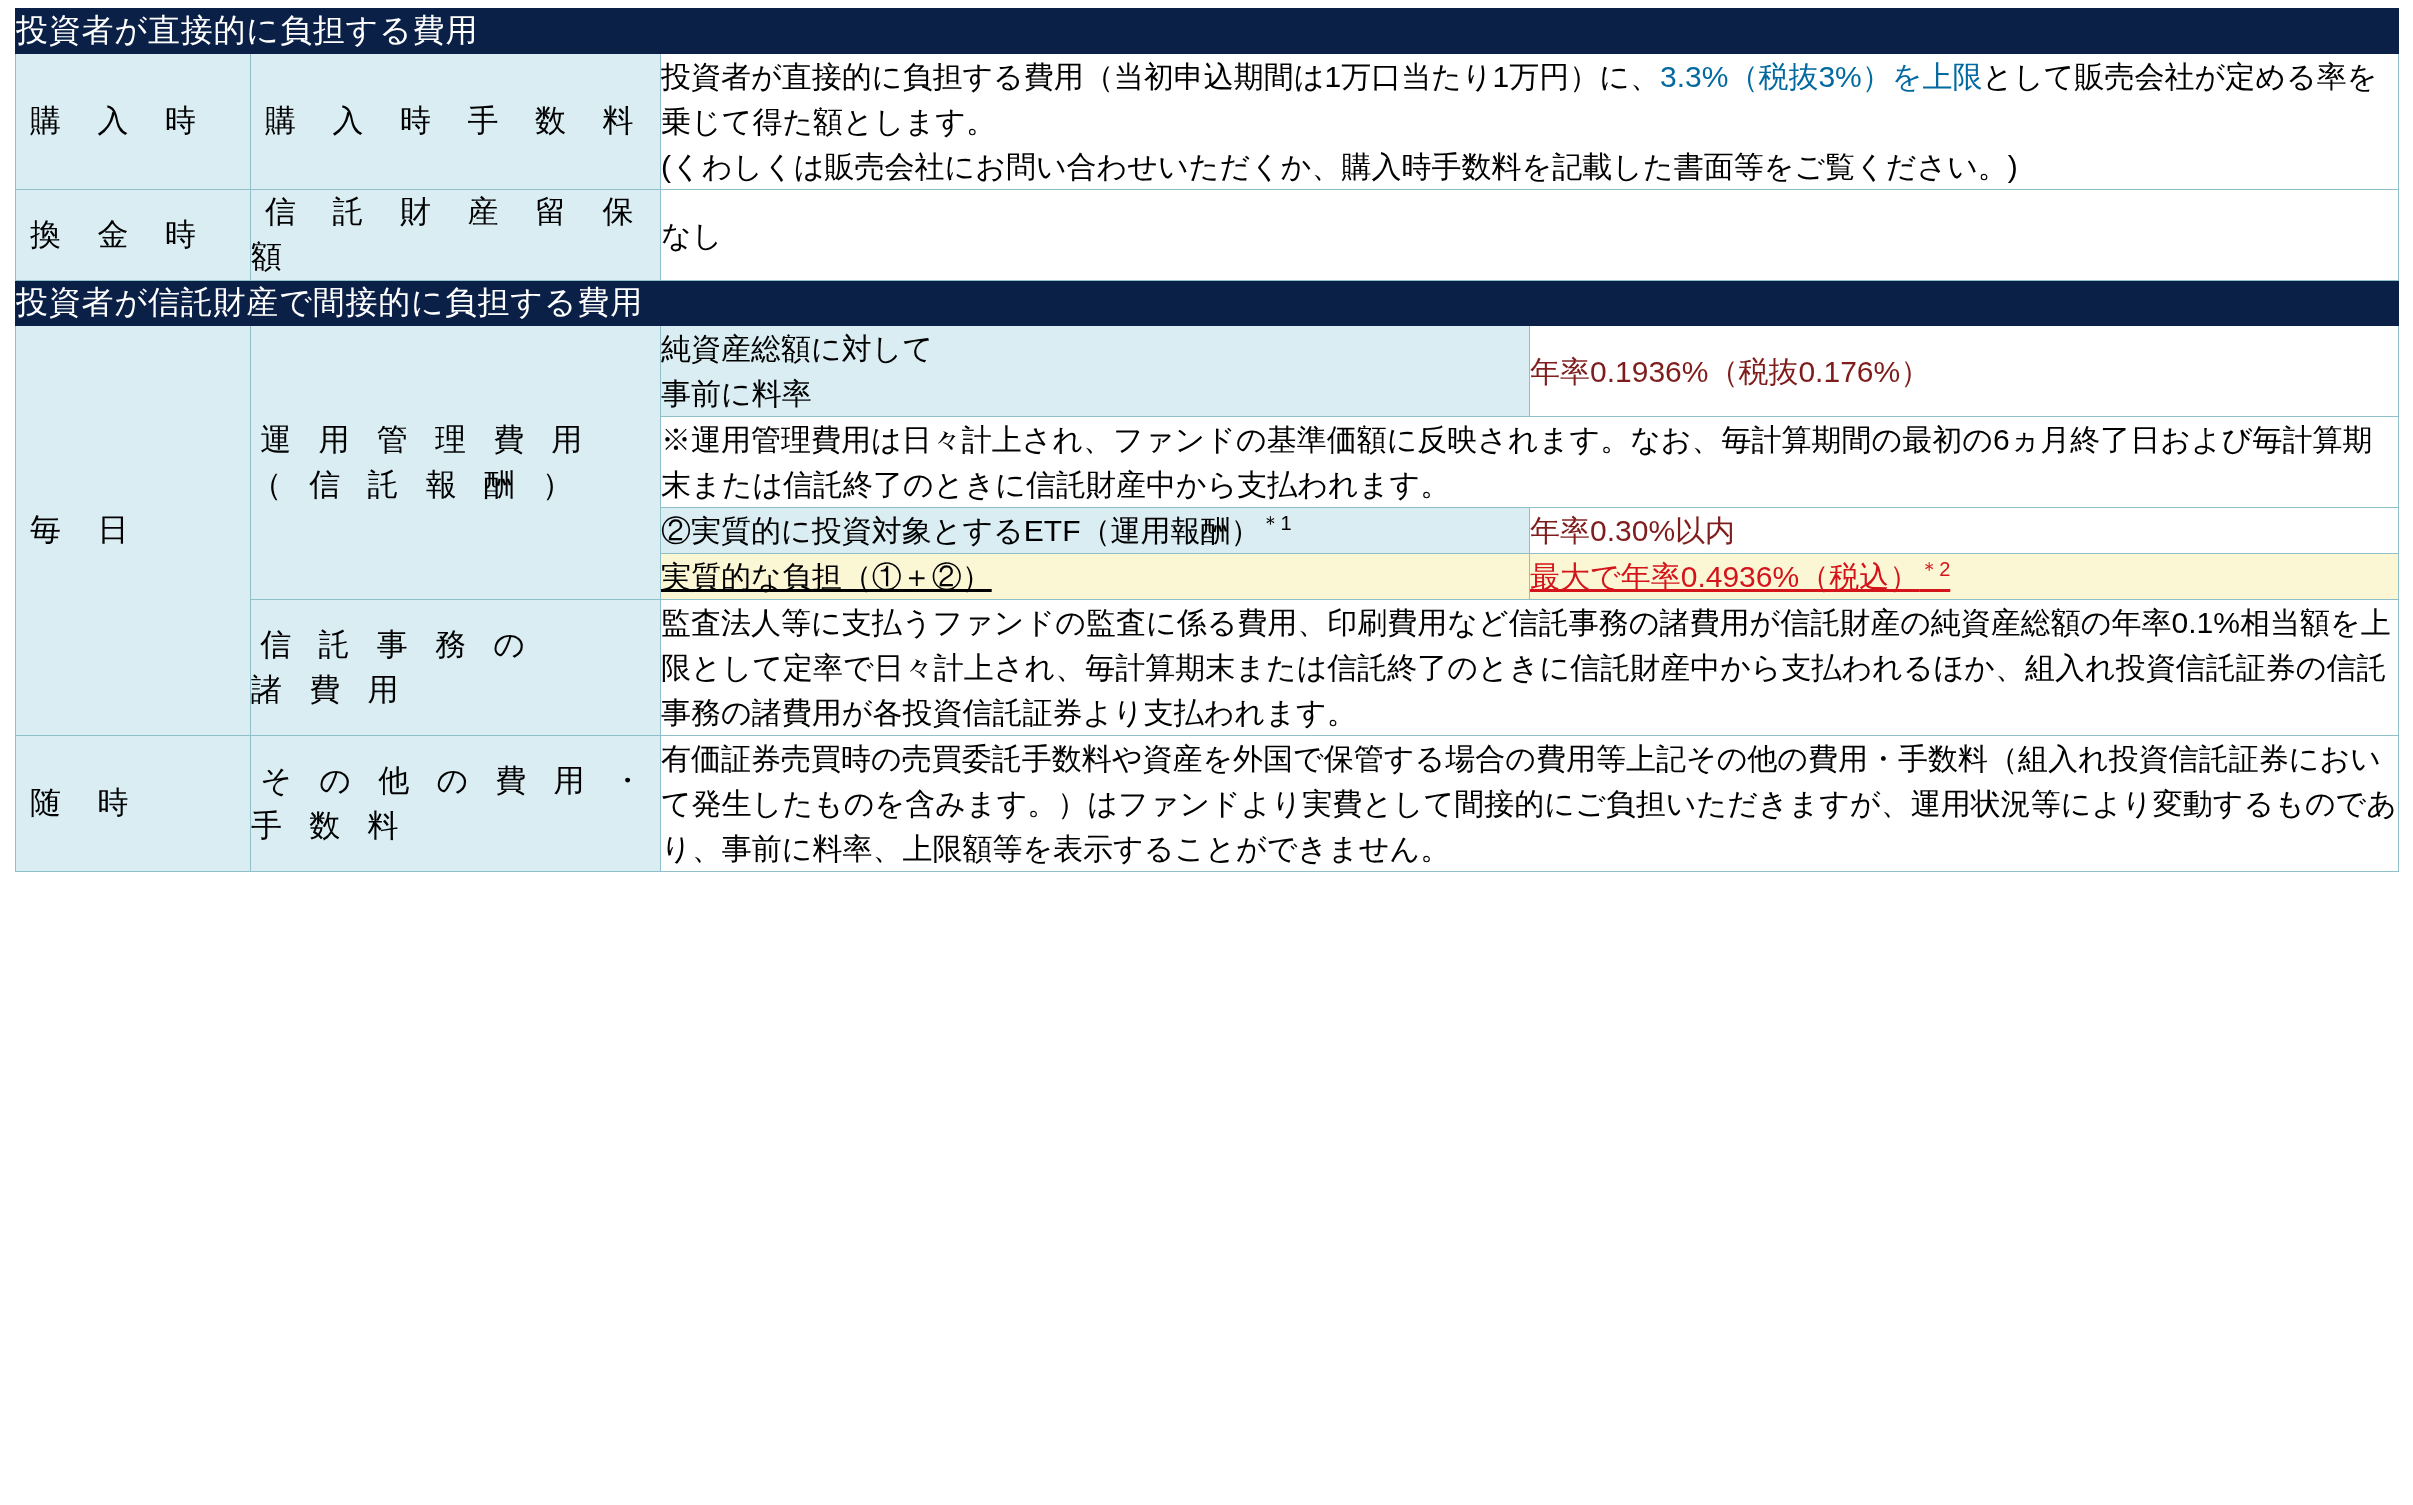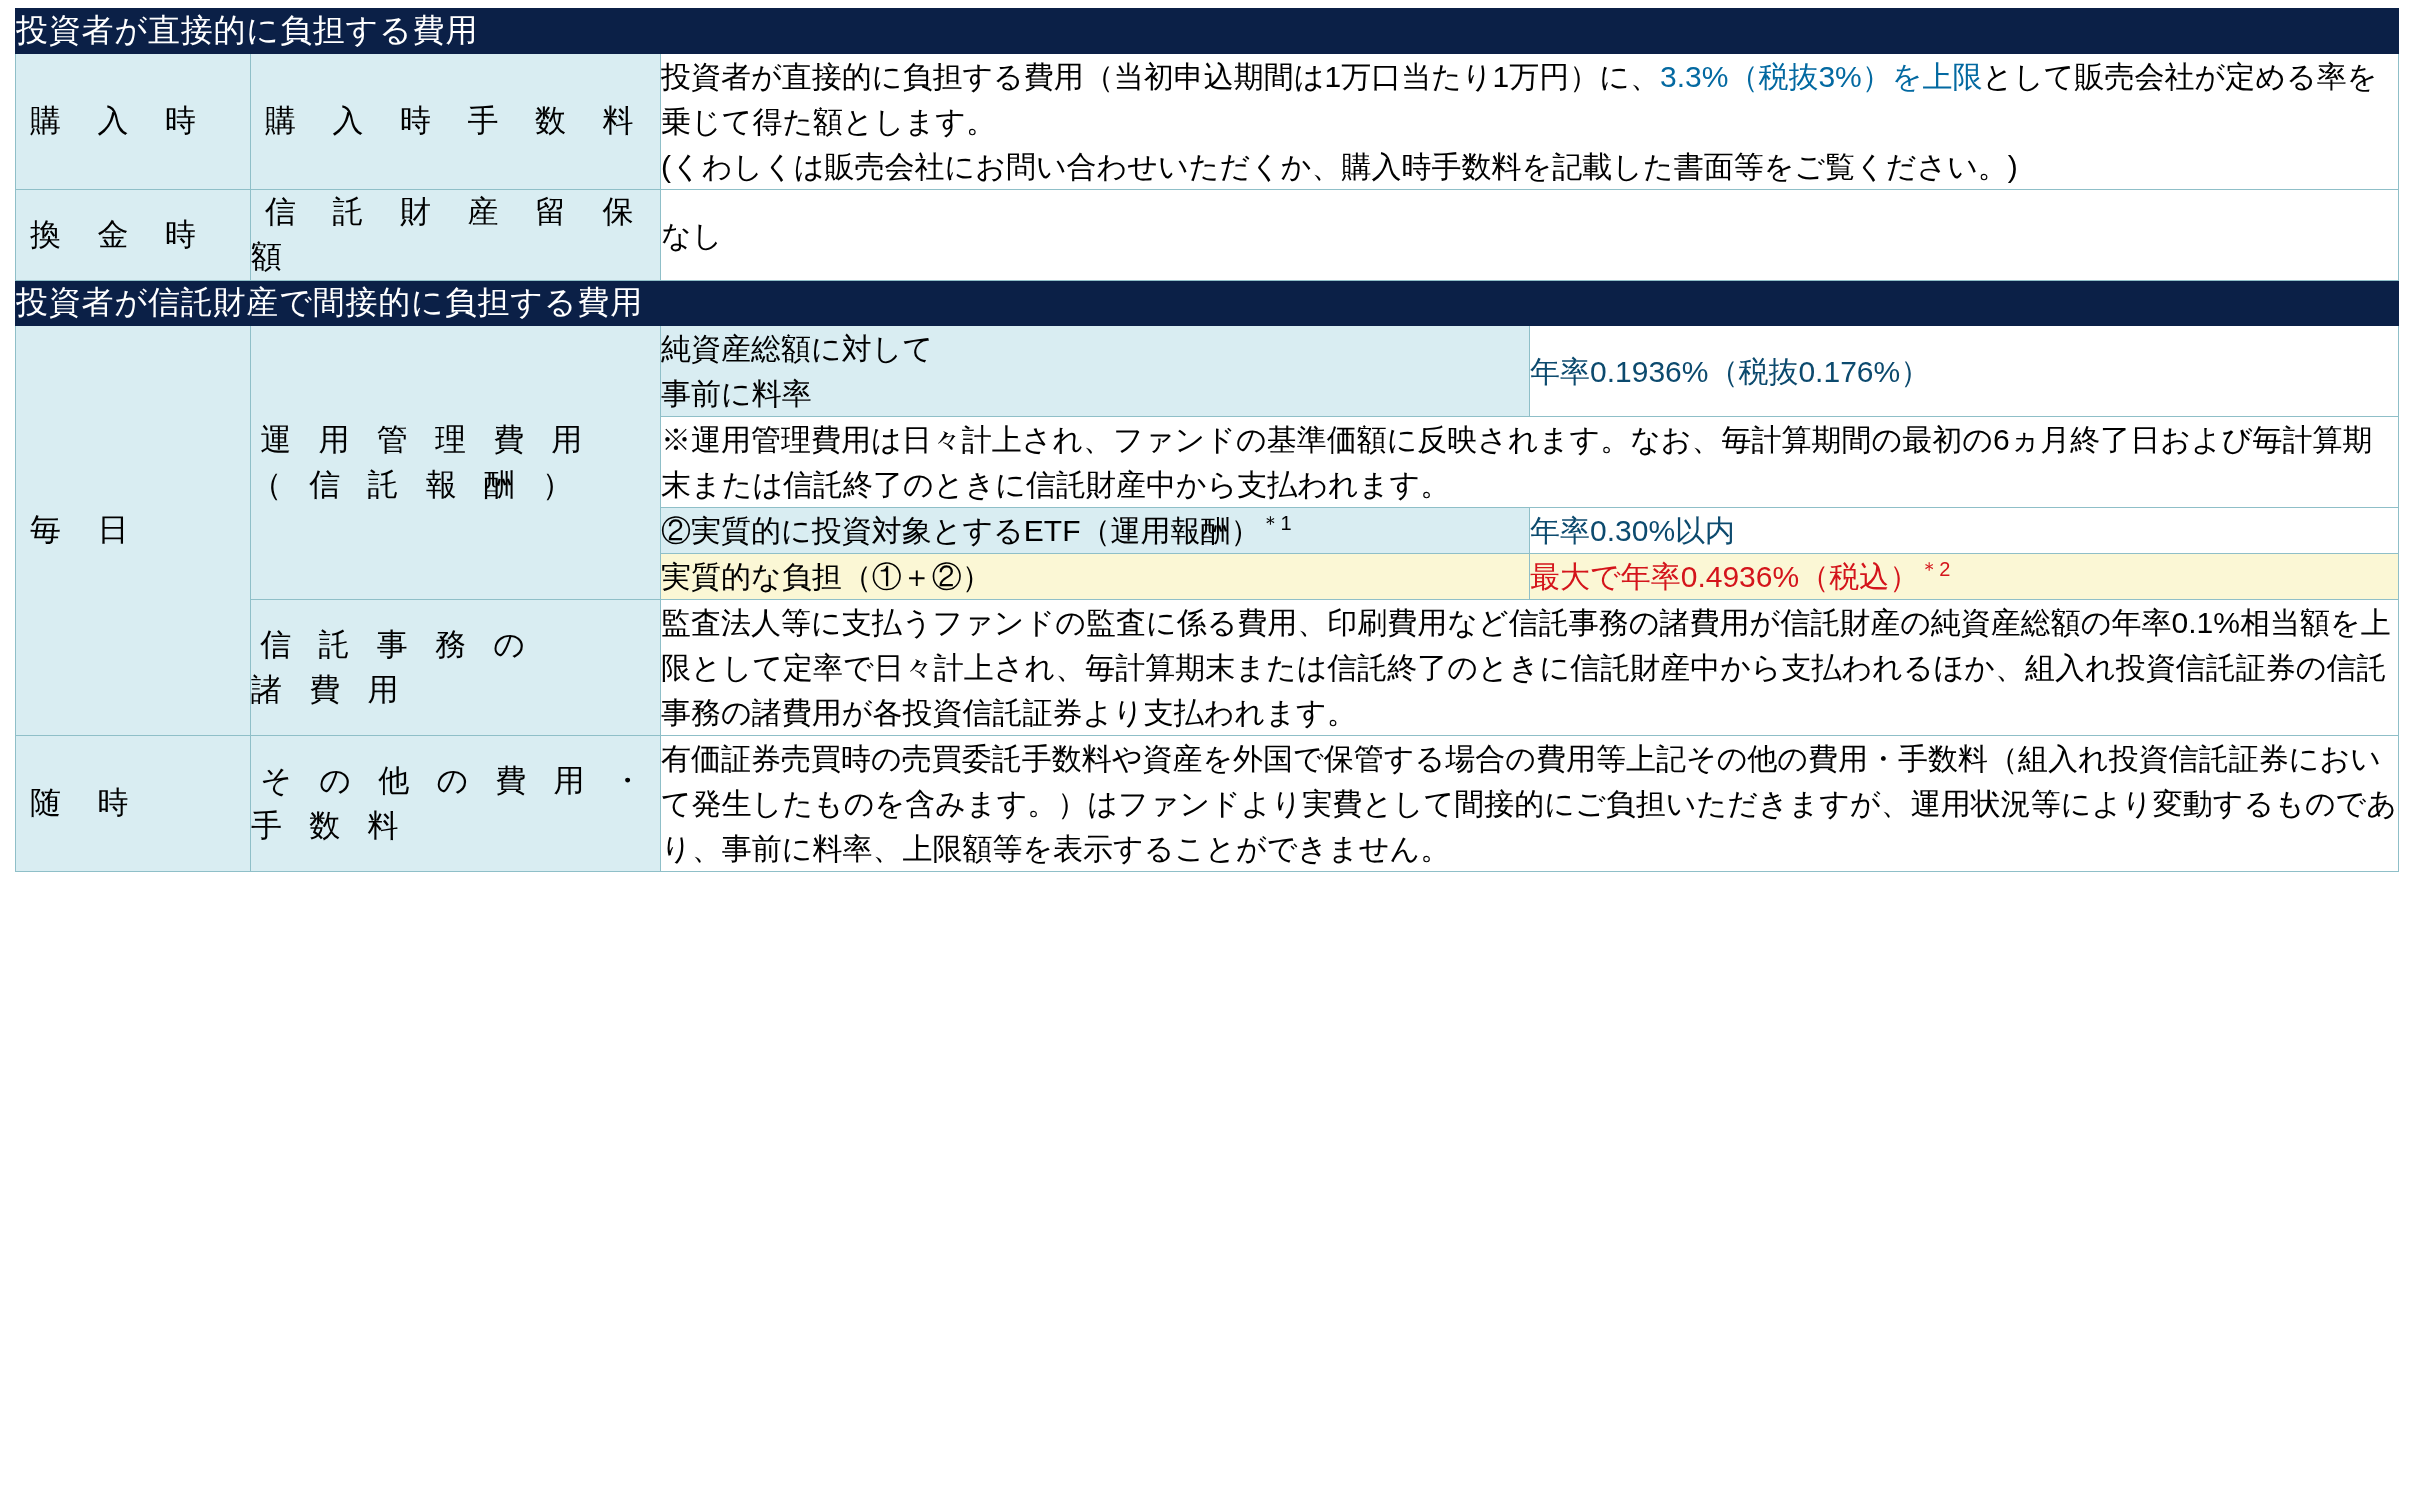--- a/index.html
+++ b/index.html
@@ -71,21 +71,21 @@
   .body-cell-yellow {
     background: #fbf7d5;
     font-size: 30px;
     line-height: 1.5;
     padding: 11.6px 13.3px 13.3px 15px;
     text-align: left;
   }
   .val-cell {
     background: #ffffff;
     font-size: 30px;
-    color: #0c4a6e;
+    color: #7f1d1d;
     line-height: 1.5;
     padding: 11.6px 13.3px 13.3px 15px;
     text-align: left;
   }
   .val-cell-yellow {
     background: #fbf7d5;
     font-size: 30px;
     color: #d4141b;
     line-height: 1.5;
     padding: 11.6px 13.3px 13.3px 15px;
@@ -98,21 +98,21 @@
   }
   .inner-table {
     border-collapse: collapse;
     table-layout: fixed;
     width: 100%;
   }
   .inner-table td {
     border: 1.7px solid #8fbfc8;
   }
   .inner-table tr:first-child td { border-top: 0; }
-  .inner-table tr:last-child td { border-bottom: 0; }
+  .inner-table tr:last-child td { border-bottom: 0; text-decoration: underline; }
   .inner-table td:first-child { border-left: 0; }
   .inner-table td:last-child { border-right: 0; }
   .pad0 { padding: 0 !important; }
 </style>
 </head>
 <body>
 
 <div class="sheet">
 <table class="fee-table">
   <colgroup>

